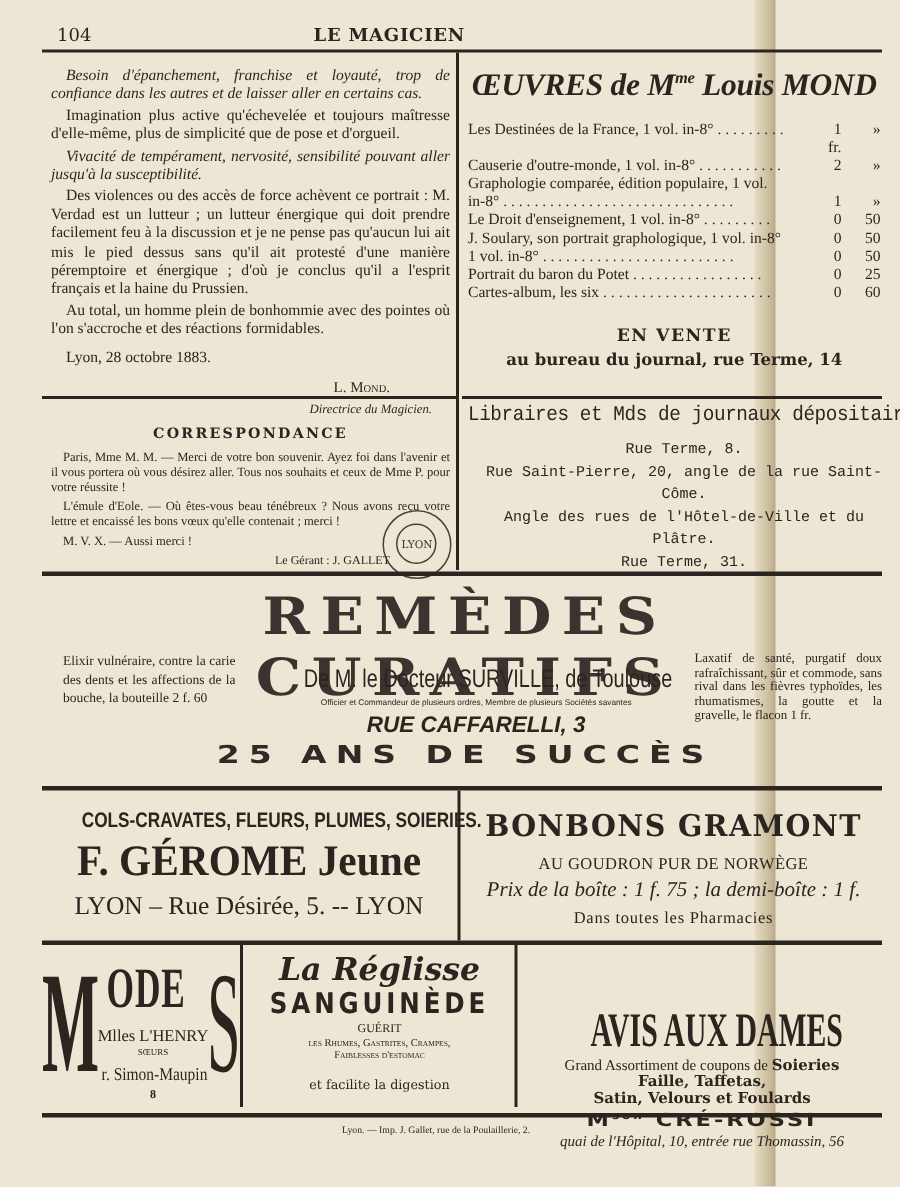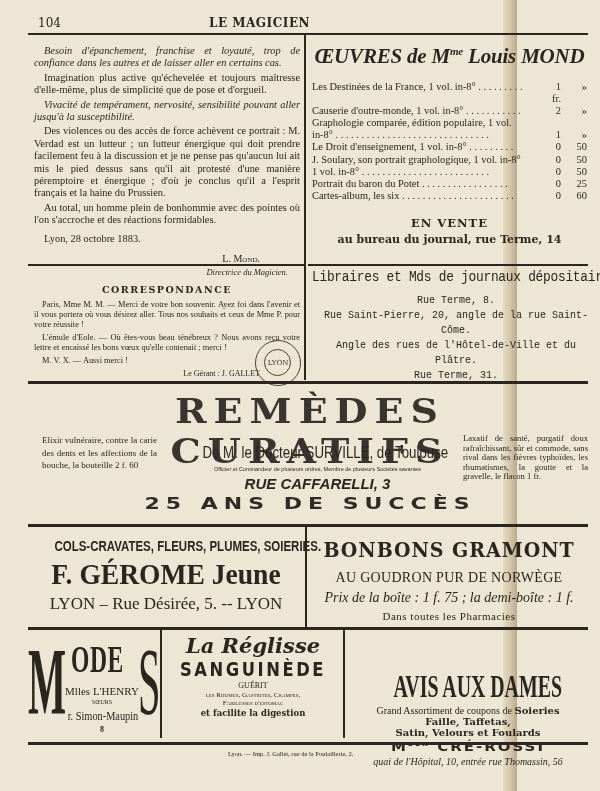--- a/index.html
+++ b/index.html
@@ -66,42 +66,42 @@
 
   
   .gerome { position:absolute; left:30px; top:530px; width:272px; height:96px; text-align:center; font-family:"Liberation Serif", serif; }
   .gerome .l1 { font-weight:bold; font-size:14px; transform:scaleX(0.82); white-space:nowrap; margin-top:8px; font-family:"Liberation Sans",sans-serif; }
   .gerome .l2 { font-weight:bold; font-size:29px; margin-top:4px; transform:scaleX(0.95); white-space:nowrap; }
   .gerome .l3 { font-size:17px; margin-top:3px; white-space:nowrap; }
 
   
   .bonbons { position:absolute; left:310px; top:530px; width:278px; text-align:center; font-family:"Liberation Serif", serif; }
   .bonbons .l1 { font-family:"DejaVu Serif", serif; font-weight:bold; font-size:20px; letter-spacing:1px; margin-top:8px; white-space:nowrap; transform:scaleX(0.95); }
-  .bonbons .l2 { font-size:14px; margin-top:8px; letter-spacing:0.3px; }
+  .bonbons .l2 { font-size:11px; margin-top:8px; letter-spacing:0.3px; }
   .bonbons .l3 { font-style:italic; font-size:14px; margin-top:4px; white-space:nowrap; }
   .bonbons .l4 { font-family:Liberation Serif, serif; font-size:11px; margin-top:4px; letter-spacing:0.5px; }
 
   
   .modes { position:absolute; left:28px; top:632px; width:130px; height:105px; font-family:"Liberation Serif", serif; }
   .modes .M { position:absolute; left:0; top:2px; font-size:96px; font-weight:bold; line-height:96px; transform:scaleX(0.42); transform-origin:left top; }
   .modes .ODE { position:absolute; left:43px; top:5px; font-size:38px; font-weight:bold; letter-spacing:1px; transform:scaleX(0.62); transform-origin:left top; white-space:nowrap; }
   .modes .S { position:absolute; left:110px; top:2px; font-size:96px; line-height:96px; transform:scaleX(0.42); transform-origin:left top; }
   .modes .mlle { position:absolute; left:34px; top:53px; width:80px; text-align:center; font-size:11px; white-space:nowrap; }
   .modes .soeurs { position:absolute; left:34px; top:67px; width:80px; text-align:center; font-size:6px; }
   .modes .rue { position:absolute; left:30px; top:77px; width:90px; text-align:center; font-size:12px; white-space:nowrap; transform:scaleX(0.86); }
   .modes .num { position:absolute; left:34px; top:93px; width:80px; text-align:center; font-size:8px; font-weight:bold; }
 
   
   .reglisse { position:absolute; left:165px; top:633px; width:176px; text-align:center; font-family:"Liberation Serif", serif; }
   .reglisse .l1 { font-style:italic; font-weight:bold; font-size:21px; font-family:"DejaVu Serif", serif; }
   .reglisse .l2 { font-family:"DejaVu Sans", sans-serif; font-weight:bold; font-size:19px; letter-spacing:3px; transform:scaleX(0.86); white-space:nowrap; }
   .reglisse .l3 { font-size:8px; margin-top:1px; }
   .reglisse .l4 { font-size:7px; font-variant:small-caps; white-space:nowrap; margin-top:1px; }
   .reglisse .l5 { font-size:7px; font-variant:small-caps; }
-  .reglisse .l6 { font-size:8.5px; font-weight:bold; font-family:"DejaVu Serif", serif; margin-top:1px;}
+  .reglisse .l6 { font-size:8.5px; font-weight:normal; font-family:"DejaVu Serif", serif; margin-top:12px;}
 
   
   .avis { position:absolute; left:348px; top:669px; width:240px; text-align:center; font-family:"Liberation Serif", serif; }
   .avis .l1 { font-weight:bold; font-size:32px; transform:scaleX(0.62); white-space:nowrap; line-height:34px; }
   .avis .l2 { font-size:10px; margin-top:2px; white-space:nowrap; }
   .avis .l2 b { font-family:"DejaVu Serif", serif; font-size:10px; }
   .avis .l3, .avis .l4 { font-weight:bold; font-family:"DejaVu Serif", serif; font-size:10px; }
   .avis .l5 { font-family:"DejaVu Sans", sans-serif; font-weight:bold; font-size:15px; letter-spacing:2px; transform:scaleY(0.8); white-space:nowrap; }
   .avis .l5 sup { font-size:8px; }
   .avis .l6 { font-style:italic; font-size:10px; white-space:nowrap; }

